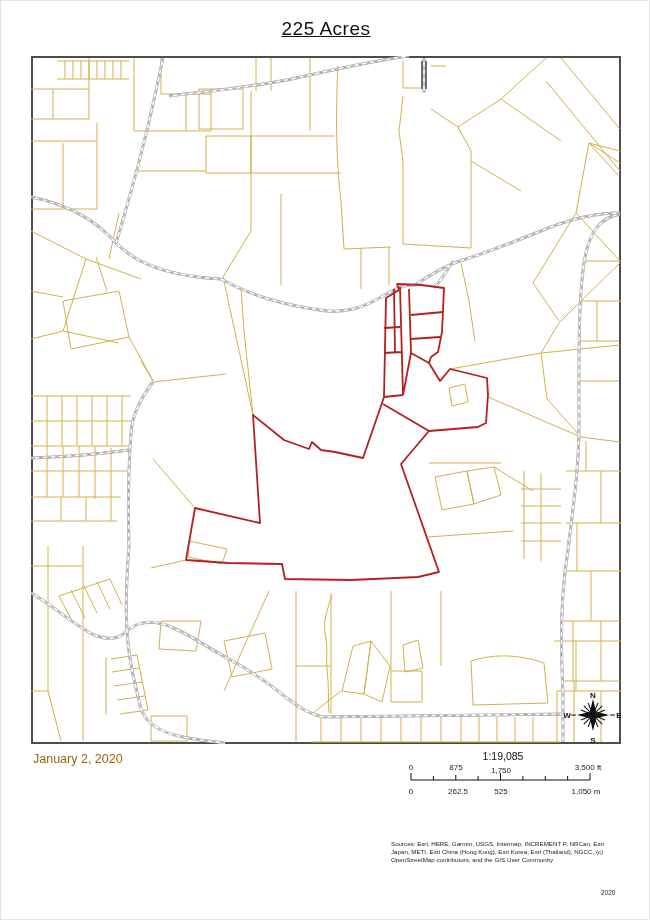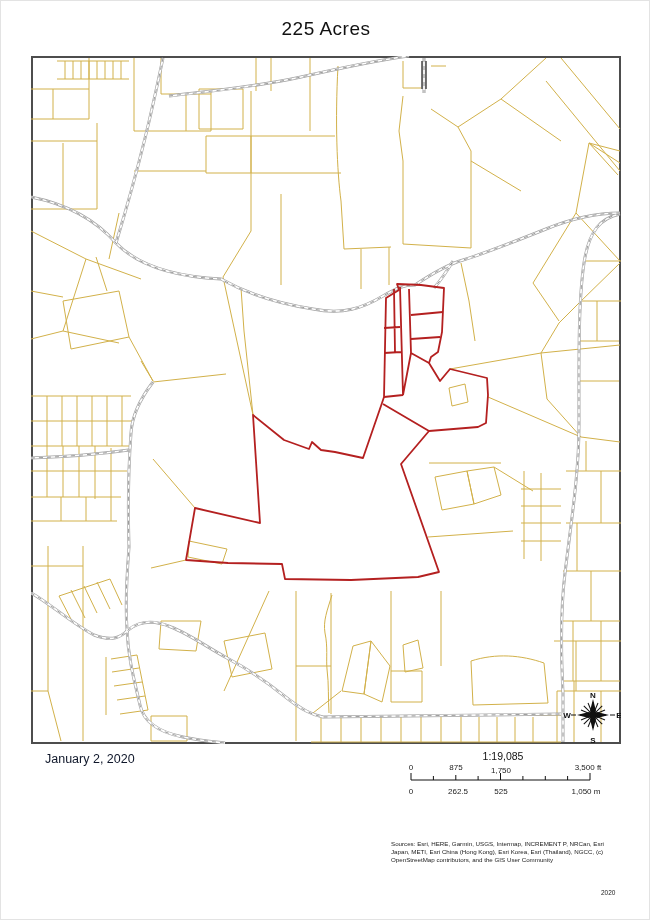--- a/index.html
+++ b/index.html
@@ -1,34 +1,34 @@
 <!DOCTYPE html>
 <html><head>
 <meta charset="utf-8">
 <style>
   html,body{margin:0;padding:0;background:#ffffff;}
   #page{position:relative;width:650px;height:920px;background:#ffffff;overflow:hidden;
         font-family:"Liberation Sans",sans-serif;color:#1a1a1a;box-sizing:border-box;
         border:1px solid #e3e3e3;}
   .page-title{position:absolute;top:17px;left:0;width:650px;text-align:center;
-        font-size:19px;letter-spacing:0.5px;color:#111;}
+        font-size:19px;letter-spacing:0.5px;color:#111;text-decoration:underline;}
   .map-svg{position:absolute;left:30px;top:55px;width:590px;height:688px;}
   .frame{fill:#ffffff;stroke:#4d4d4d;stroke-width:2;}
   .layer-yellow path{fill:none;stroke:#d2b14a;stroke-width:1;stroke-linejoin:round;}
   .layer-road-casing path{fill:none;stroke:#a3a3a3;stroke-width:3;}
   .layer-road-fill path{fill:none;stroke:#ffffff;stroke-width:1.7;}
   .layer-road-dash path{fill:none;stroke:#555555;stroke-width:0.6;stroke-dasharray:4 4;}
   .layer-rail path{fill:none;stroke:#3a3a3a;stroke-width:1.4;}
   .layer-red path{fill:none;stroke:#b42020;stroke-width:1.8;stroke-linejoin:round;}
   .compass-rays line{stroke:#111;stroke-width:1;}
   .compass-point{fill:#111;}
   .compass-hub{fill:#111;}
   .compass-tick{stroke:#111;stroke-width:1;fill:none;}
   .compass-letter{font-family:"Liberation Sans",sans-serif;font-size:8px;font-weight:bold;fill:#111;}
-  .map-date{position:absolute;left:44px;top:751px;font-size:12.5px;color:#0f172a;}
+  .map-date{position:absolute;left:32px;top:751px;font-size:12.5px;color:#a16207;}
   .scalebar-svg{position:absolute;left:400px;top:745px;width:230px;height:55px;}
   .sb-ratio{font-family:"Liberation Sans",sans-serif;font-size:10.5px;fill:#111;}
   .sb-num{font-family:"Liberation Sans",sans-serif;font-size:8px;fill:#222;}
   .sb-bar{stroke:#111;stroke-width:1;fill:none;}
   .sources-text{position:absolute;left:390px;top:839px;width:232px;font-size:6.2px;
         line-height:1.3;color:#222;}
   .year-text{position:absolute;left:600px;top:888px;width:40px;font-size:6.5px;color:#222;}
 </style>
 </head>
 <body>

